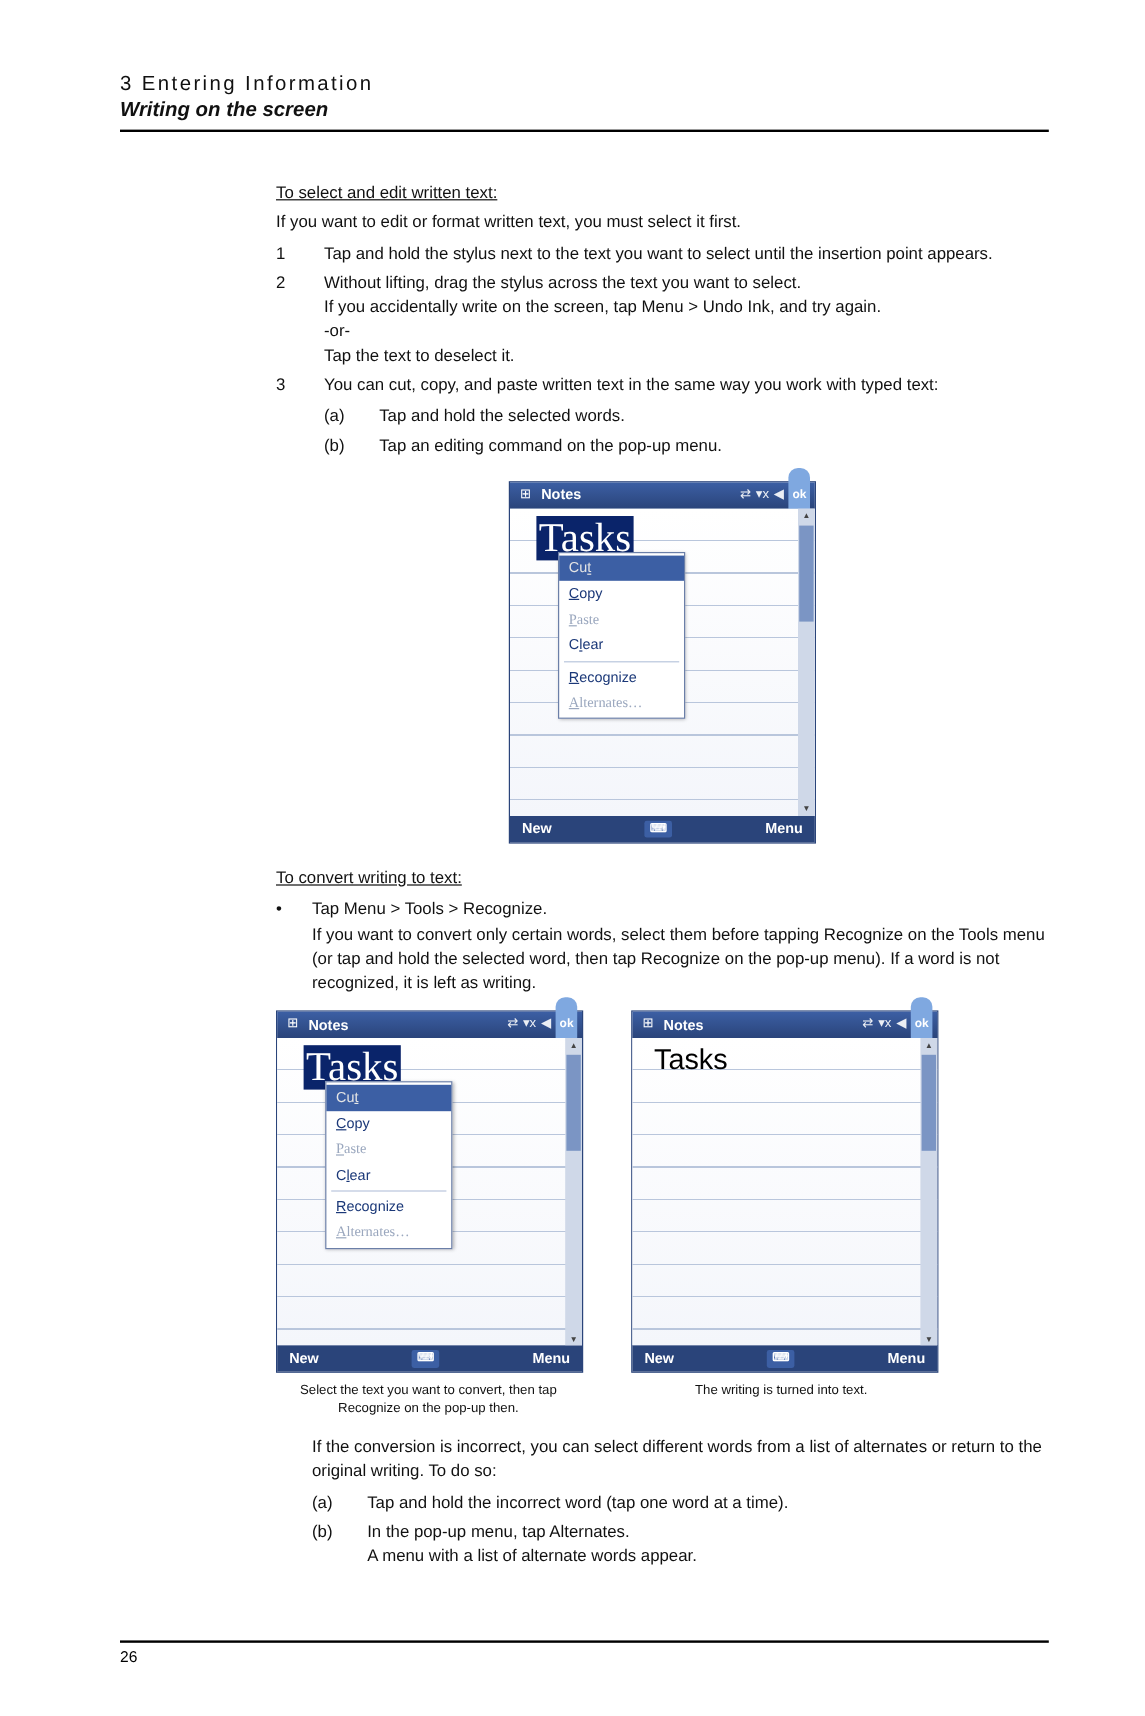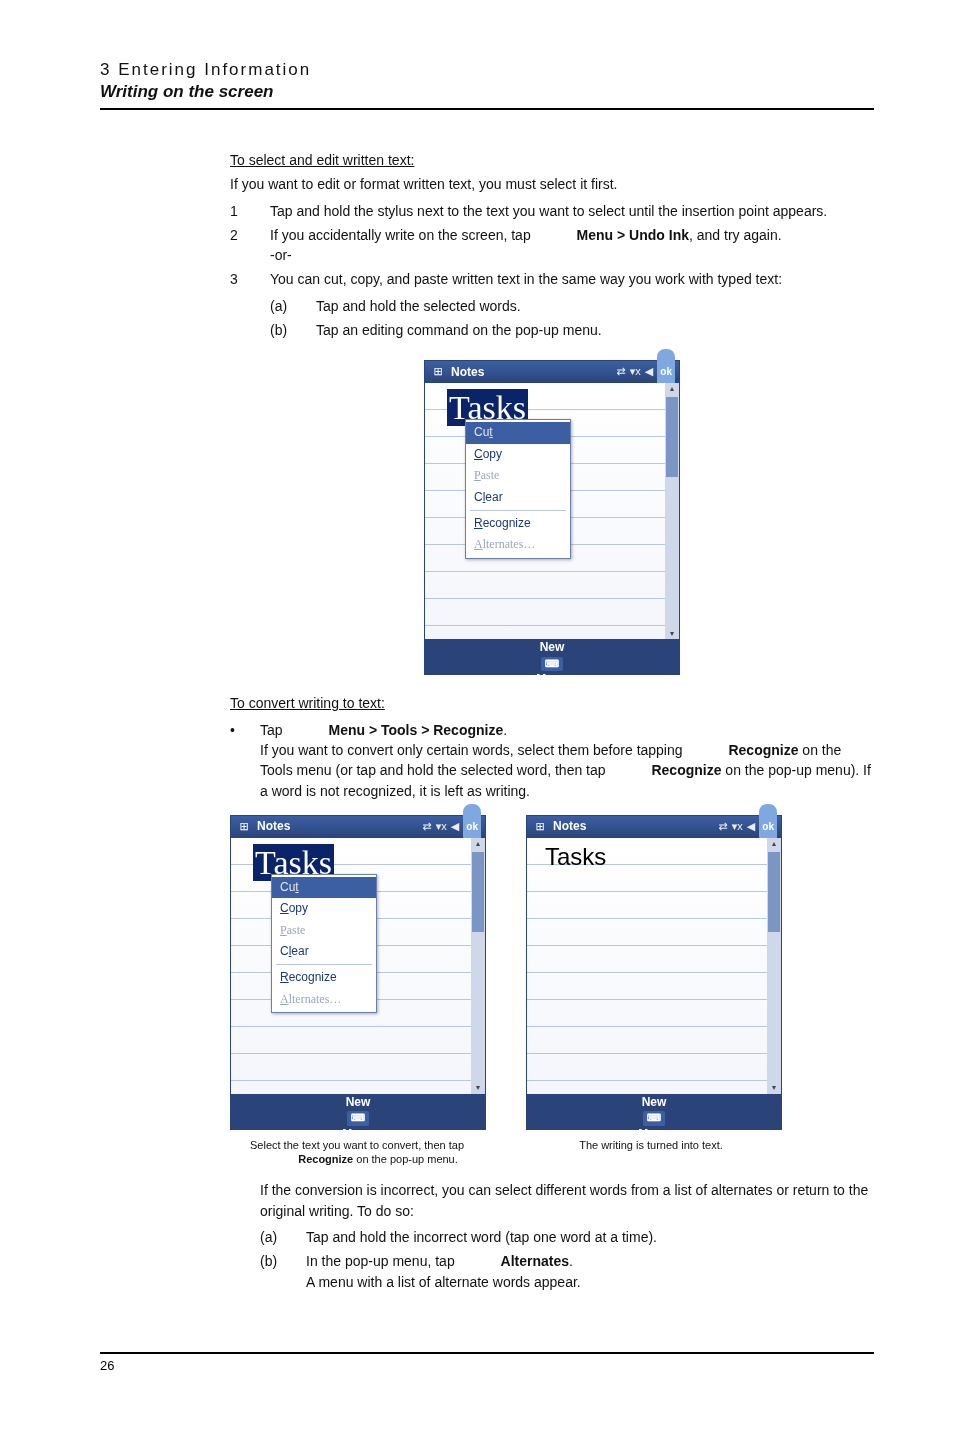--- a/index.html
+++ b/index.html
@@ -59,21 +59,21 @@
   .indent-sub {
     display: grid;
     grid-template-columns: 36px 1fr;
     gap: 4px 10px;
     margin: 6px 0;
     margin-left: 0;
   }
   .para-indent {
     margin-left: 30px;
   }
-  .bold { font-weight: bold; margin-left: 42px; }
+  .bold { font-weight: normal; }
   
   .screenshot-wrap-row {
     display: flex;
     gap: 40px;
     justify-content: flex-start;
     margin: 14px 0 8px 0;
   }
   .screenshot-wrap-center {
     display: flex;
     justify-content: center;
@@ -164,28 +164,27 @@
   .ctx-item.disabled { color: #9aa7be; font-family: Liberation Serif, serif; }
   .ctx-item.sel-item {
     background: #3c5fa4; color: #e5e5e5;
   }
   .ctx-sep {
     height: 1px; background: #b9c6dc; margin: 2px 4px;
   }
   .ss-footer {
     background: #2a447a;
     color: #fff;
-    height: 35px;
+    height: 22px;
     display: flex;
     align-items: center;
     justify-content: space-between;
     padding: 0 10px;
     font-weight: bold;
     font-size: 12px;
-    flex-direction: column;
   }
   .ss-kbd {
     background: #3c5fa4;
     padding: 0 4px;
     border-radius: 2px;
     font-size: 10px;
   }
   .captions {
     display: flex;
     gap: 40px;
@@ -218,24 +217,26 @@
 
     <span class="u-title">To select and edit written text:</span>
     <p>If you want to edit or format written text, you must select it first.</p>
 
     <div class="num-list">
       <div class="n">1</div>
       <div>Tap and hold the stylus next to the text you want to select until the insertion point appears.</div>
 
       <div class="n">2</div>
       <div>
+        <div>Without lifting, drag the stylus across the text you want to select.</div>
         <div>
           <span>If you accidentally write on the screen, tap </span><span class="bold">Menu &gt; Undo Ink</span><span>, and try again.</span>
         </div>
         <div>-or-</div>
+        <div>Tap the text to deselect it.</div>
       </div>
 
       <div class="n">3</div>
       <div>
         <div>You can cut, copy, and paste written text in the same way you work with typed text:</div>
         <div class="indent-sub">
           <div>(a)</div>
           <div>Tap and hold the selected words.</div>
           <div>(b)</div>
           <div>Tap an editing command on the pop-up menu.</div>
@@ -357,21 +358,21 @@
         <div class="ss-footer">
           <span>New</span>
           <span class="ss-kbd">⌨</span>
           <span>Menu</span>
         </div>
       </div>
     </div>
 
     <div class="captions">
       <div class="caption">
-        <span>Select the text you want to convert, then tap </span><span class="bold">Recognize</span><span> on the pop-up menu.</span>
+        <span>Select the text you want to convert, then tap </span><span class="bold">Recognize</span><span> on the pop-up then.</span>
       </div>
       <div class="caption">The writing is turned into text.</div>
     </div>
 
     <div class="para-indent">
       <p> If the conversion is incorrect, you can select different words from a list of alternates or return to the original writing. To do so:</p>
       <div class="indent-sub">
         <div>(a)</div>
         <div>Tap and hold the incorrect word (tap one word at a time).</div>
         <div>(b)</div>

